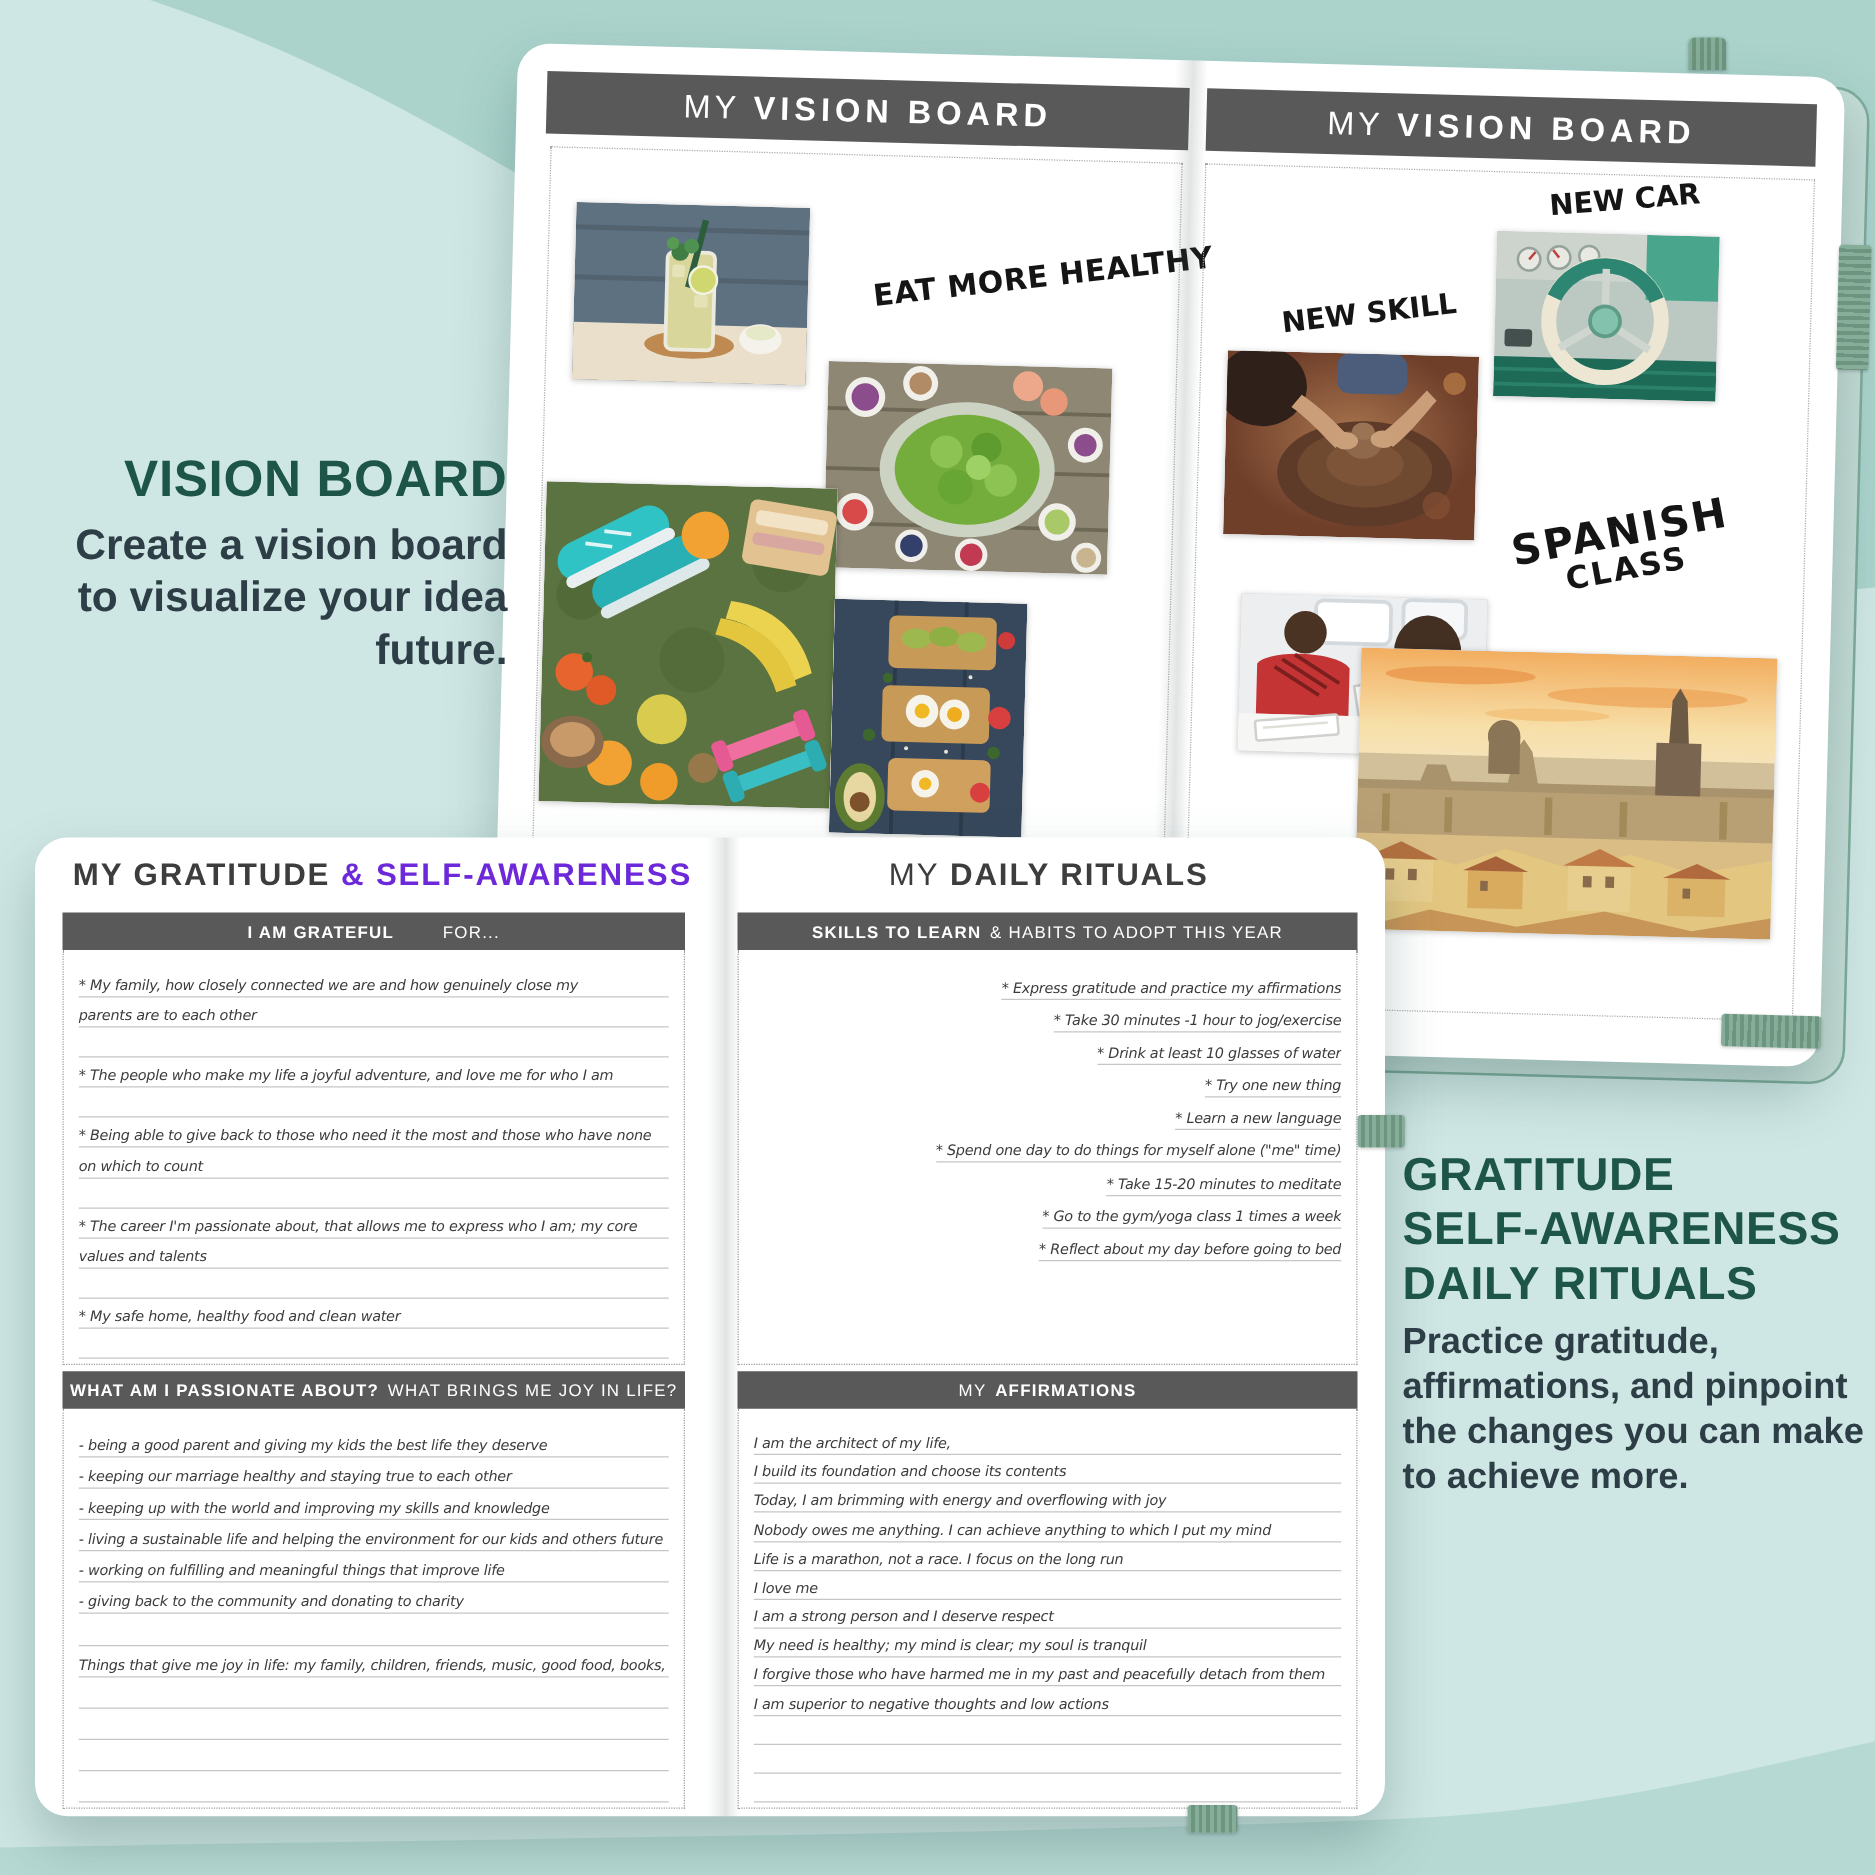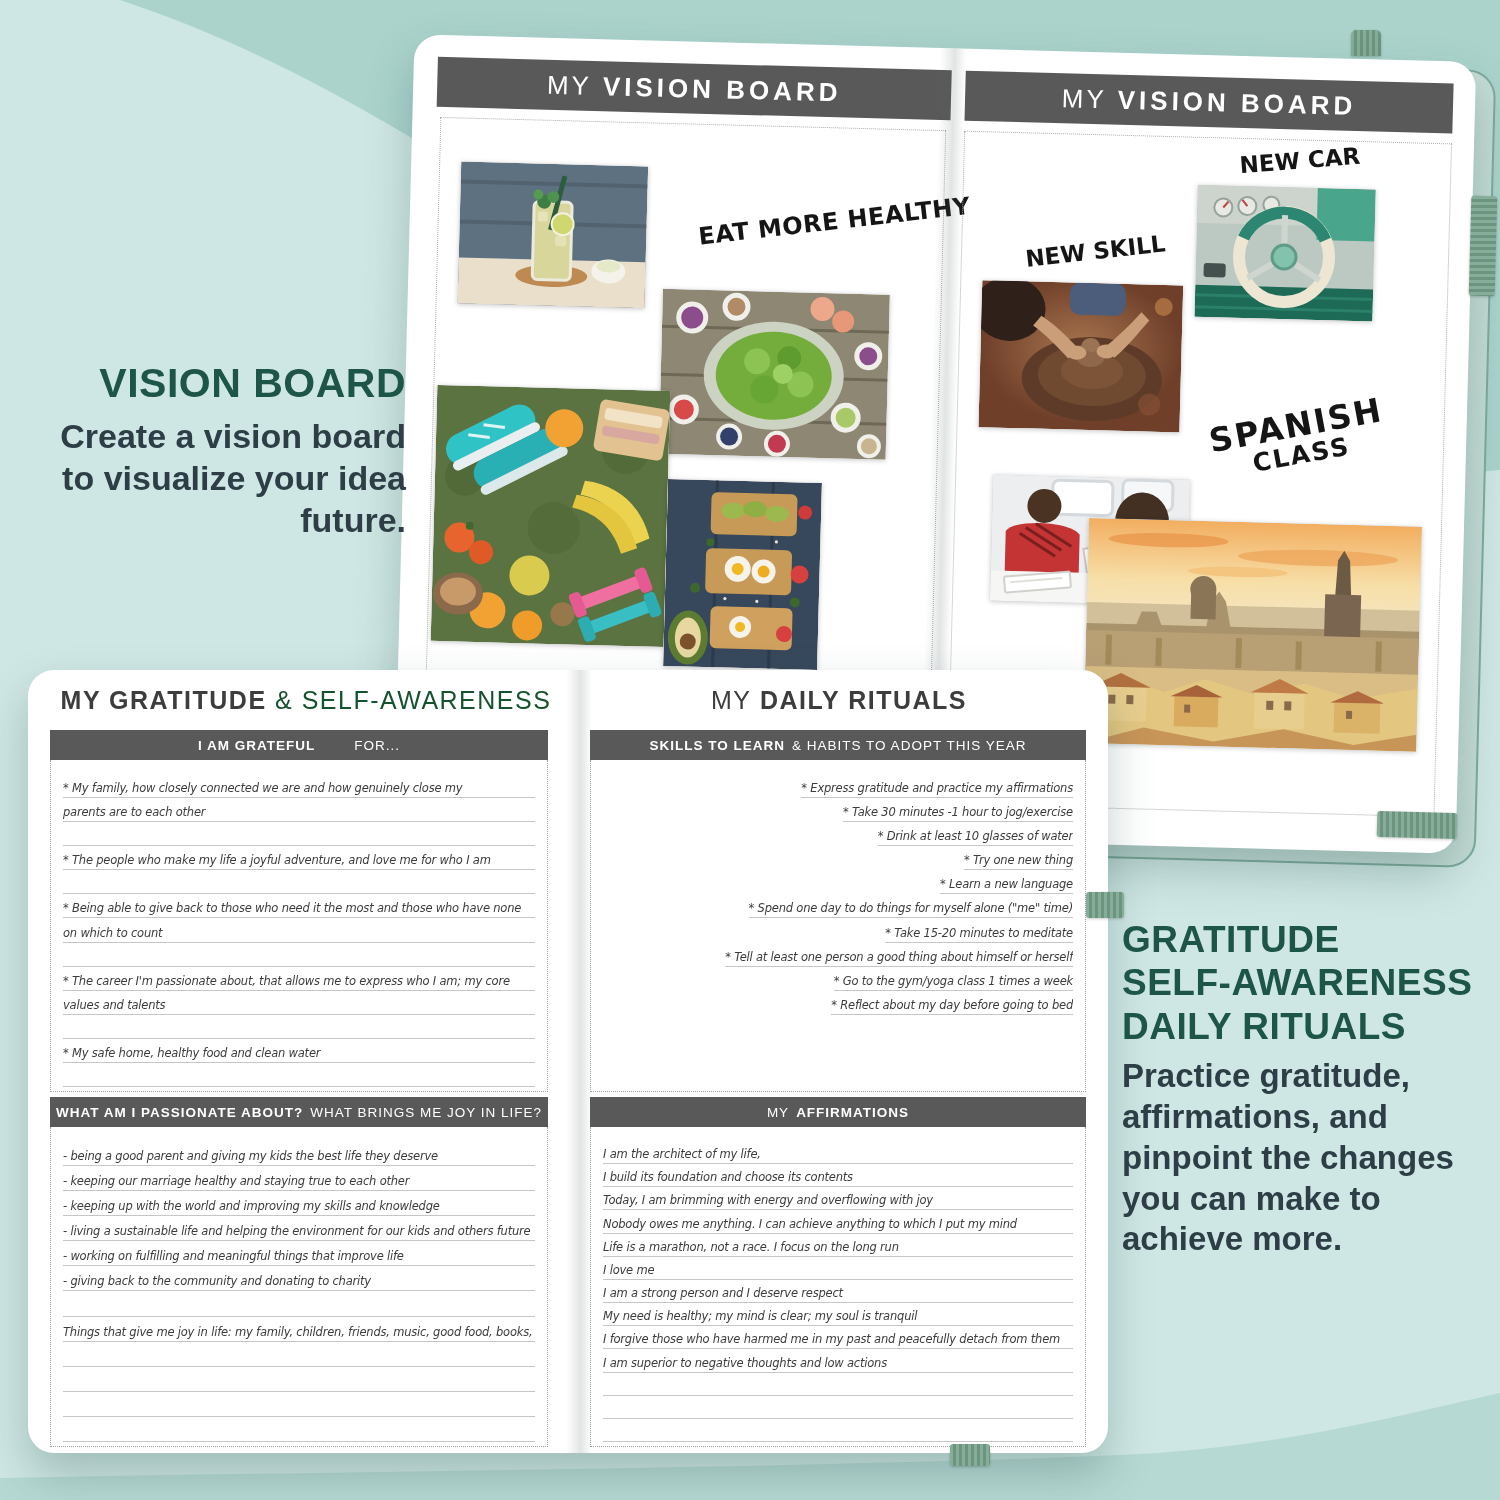--- a/index.html
+++ b/index.html
@@ -27,38 +27,38 @@
   .vb-bar b{font-weight:700;margin-left:11px;letter-spacing:4px;}
   .dotted{position:absolute;border:1px dotted #adadad;}
   .photo{position:absolute;overflow:hidden;box-shadow:0 1px 5px rgba(0,0,0,.22);background:#ddd;}
   .photo svg{display:block;width:100%;height:100%;}
   .marker{position:absolute;font-weight:800;color:#151515;white-space:nowrap;
           font-family:"DejaVu Sans",sans-serif;}
   
   .pg-title{position:absolute;font-size:25px;letter-spacing:1.5px;color:#3d3d3d;
             text-align:center;white-space:nowrap;}
   .pg-title b{font-weight:700;}
-  .pg-title .lt{font-weight:400;color:#14532d;}
+  .pg-title .lt{font-weight:700;color:#6d28d9;}
   .sec-bar{position:absolute;height:30px;background:#595959;color:#fff;display:flex;
            align-items:center;justify-content:center;font-size:13.5px;letter-spacing:1px;white-space:nowrap;}
   .sec-bar b{font-weight:700;margin-right:7px;}
   .write{position:absolute;border:1px dotted #9f9f9f;border-top:none;
          padding:14px 12px 4px 12px;display:flex;flex-direction:column;box-sizing:border-box;}
   .rule{flex:1;border-bottom:1px solid #c6c6c6;display:flex;align-items:flex-end;overflow:hidden;}
   .hw{font-family:"DejaVu Sans",sans-serif;font-style:italic;font-size:11.5px;
       letter-spacing:-.2px;color:#3c3c3c;white-space:nowrap;padding-bottom:2px;}
   
   .callout{position:absolute;z-index:6;}
   .co-title{font-weight:800;color:#1d5548;}
   #callout-left{left:36px;top:360px;width:370px;text-align:right;}
   #callout-left .co-title{font-size:41px;letter-spacing:.5px;}
   #callout-left .co-body{font-size:34px;}
   #callout-right{left:1122px;top:918px;width:378px;text-align:left;}
   #callout-right .co-title{font-size:37px;line-height:1.17;letter-spacing:.5px;}
-  #callout-right .co-body{font-size:33px;}
+  #callout-right .co-body{font-size:29px;}
   .co-body{color:#2d3e46;font-weight:600;line-height:1.24;margin-top:8px;}
 </style>
 </head>
 <body>
 
 <svg id="bg" width="1500" height="1500" viewBox="0 0 1500 1500">
   <rect width="1500" height="1500" fill="#cfe7e4"></rect>
   <path d="M120,0 C300,60 430,150 570,235 C770,345 980,420 1200,455 C1320,473 1430,478 1500,470 L1500,0 Z" fill="#abd3cc"></path>
   <path d="M0,1478 C300,1472 820,1468 1120,1455 C1280,1448 1400,1415 1500,1393 L1500,1500 L0,1500 Z" fill="#b7d9d4"></path>
 </svg>
@@ -461,23 +461,20 @@
       <div class="rule">
         <span class="hw">* Learn a new language</span>
       </div>
       <div class="rule">
         <span class="hw">* Spend one day to do things for myself alone ("me" time)</span>
       </div>
       <div class="rule">
         <span class="hw">* Take 15-20 minutes to meditate</span>
       </div>
       <div class="rule">
-        <span class="hw">* Tell at least one person a good thing about himself or herself</span>
-      </div>
-      <div class="rule">
         <span class="hw">* Go to the gym/yoga class 1 times a week</span>
       </div>
       <div class="rule">
         <span class="hw">* Reflect about my day before going to bed</span>
       </div>
       <div class="rule">
         <span class="hw"></span>
       </div>
       <div class="rule">
         <span class="hw"></span>

